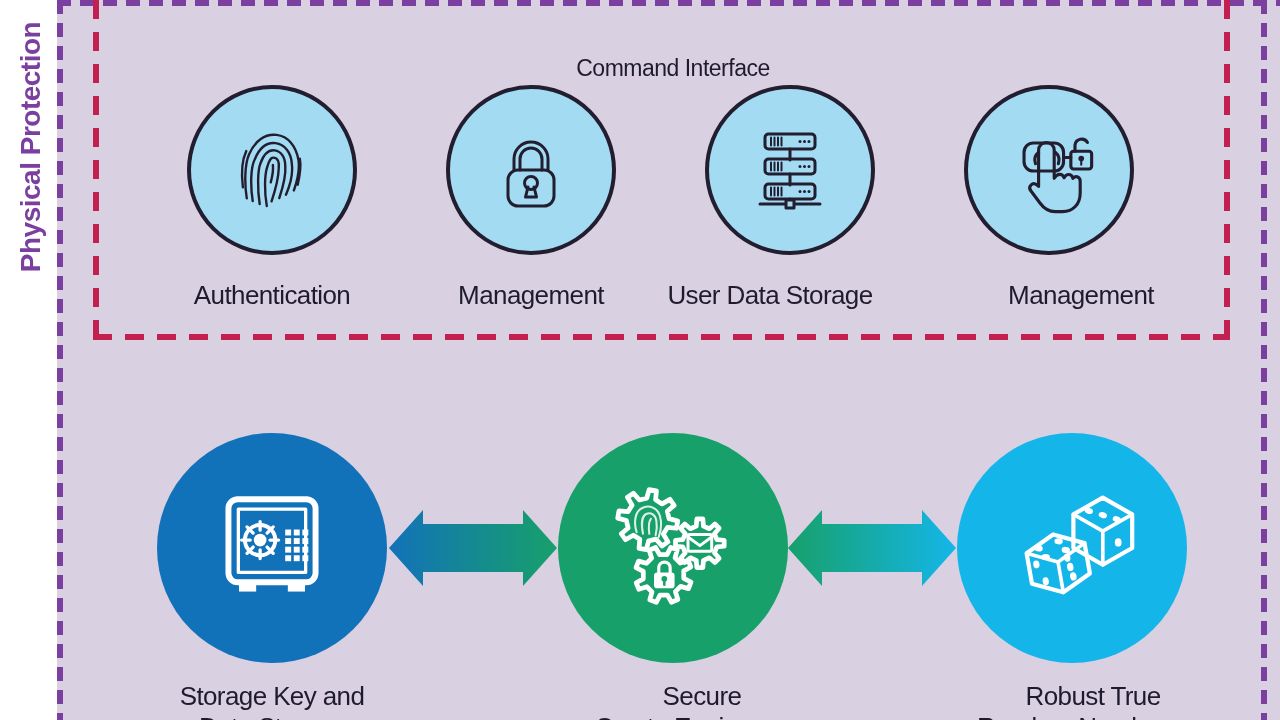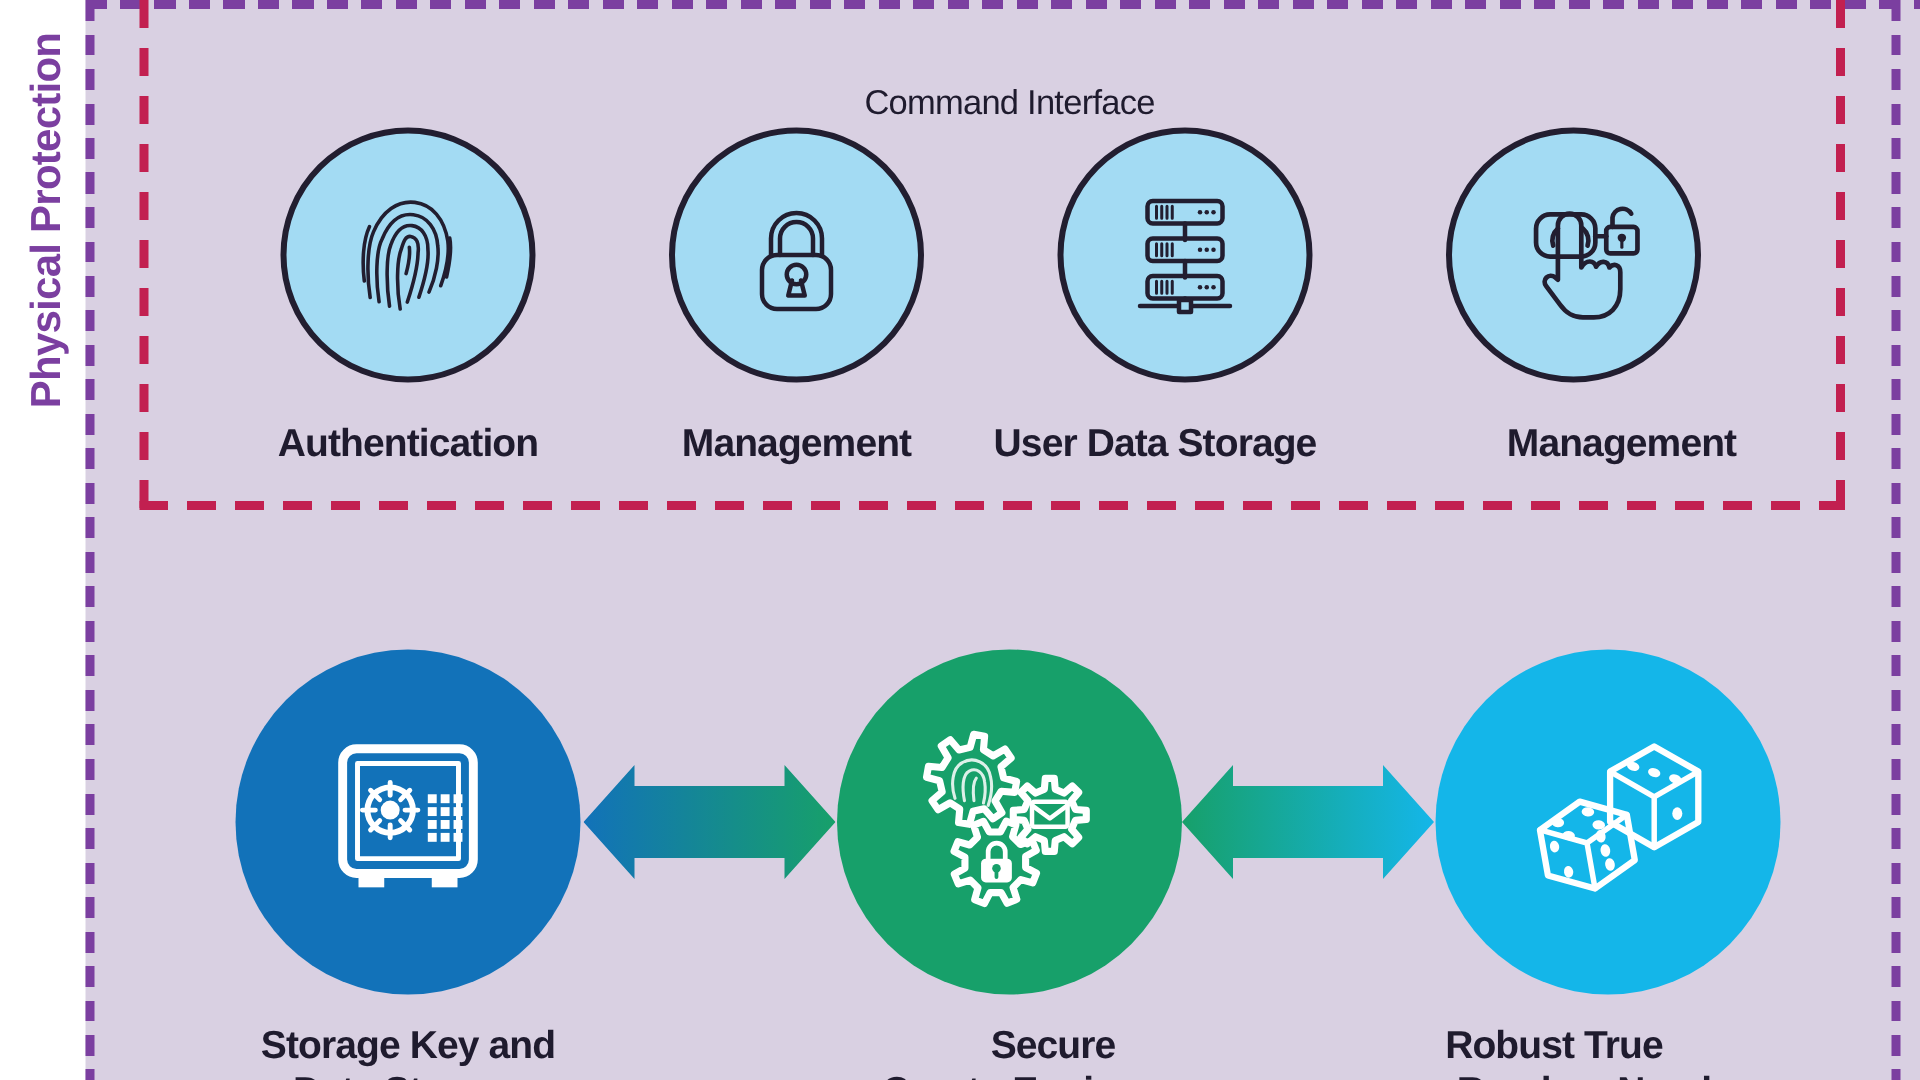--- a/index.html
+++ b/index.html
@@ -31,21 +31,21 @@
     font-weight:normal;font-size:23px;letter-spacing:-0.5px;color:var(--text_dark);margin-top:28px;
   }
 
   .ci-circle{
     width:170px;height:170px;border-radius:50%;
     background:var(--top_circle_fill);
     border:4px solid var(--outline_dark);
     display:flex;align-items:center;justify-content:center;
   }
   .ci-label,.mod-label{
-    text-align:center;font-weight:bold;font-size:26px;
+    text-align:center;font-weight:normal;font-size:26px;
     letter-spacing:-0.6px;color:var(--text_dark);line-height:30px;
   }
   .ci-label{top:280px;width:320px}
 
   .mod-circle{
     width:230px;height:230px;border-radius:50%;
     display:flex;align-items:center;justify-content:center;
   }
   .mod-label{width:360px}
 
@@ -245,14 +245,14 @@
       <stop offset="1" stop-color="#14b6e9"></stop>
     </linearGradient>
   </defs>
   <polygon points="0,40 34,2 34,16 134,16 134,2 168,40 134,78 134,64 34,64 34,78" fill="url(#grad2)"></polygon>
 </svg>
 
 <div class="abs mod-label" style="left:92px;top:681px" data-name="secure-key-storage-label-line1">Storage Key and</div>
 <div class="abs mod-label" style="left:92px;top:712px" data-name="secure-key-storage-label-line2">Data Storage</div>
 <div class="abs mod-label" style="left:522px;top:681px" data-name="secure-crypto-engine-label-line1">Secure</div>
 <div class="abs mod-label" style="left:493px;top:712px" data-name="secure-crypto-engine-label-line2">Crypto Engine</div>
-<div class="abs mod-label" style="left:856px;top:681px" data-name="random-number-label-line1">Robust True</div>
+<div class="abs mod-label" style="left:913px;top:681px" data-name="random-number-label-line1">Robust True</div>
 <div class="abs mod-label" style="left:892px;top:712px" data-name="random-number-label-line2">Random Number</div>
 
 </body></html>

